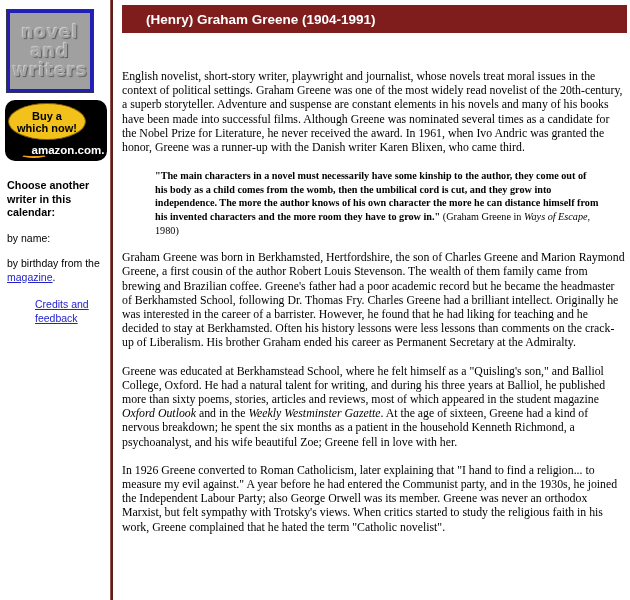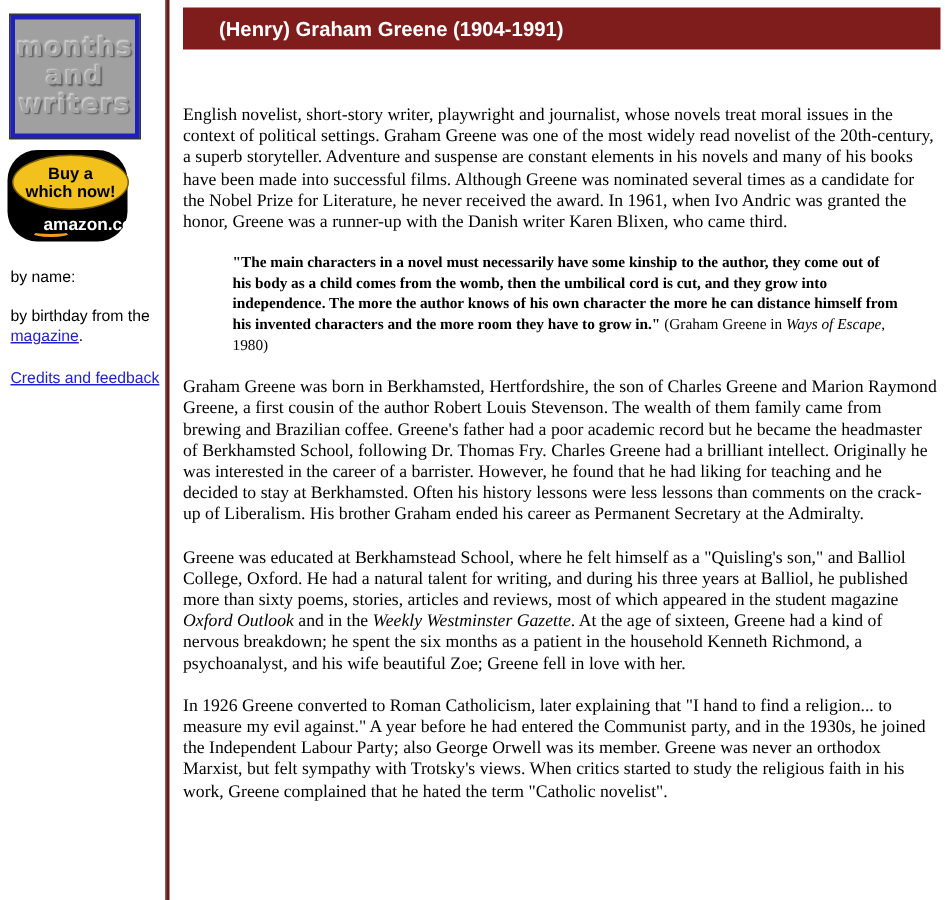--- a/index.html
+++ b/index.html
@@ -26,22 +26,22 @@
     cursor:pointer;
   }
   .logo span {
     font-family:"DejaVu Sans", sans-serif; font-weight:bold;
     font-size:17px; line-height:19px; letter-spacing:1px;
     color:#a4a4a4;
     text-shadow:-1px -1px 1px #cfcfcf, 1px 1px 1px #5d5d5d;
   }
 
   .amazon-badge {
-    position:absolute; left:5px; top:100px; width:80px; height:61px;
-    background:#000; border-radius:20px; cursor:pointer;
+    position:absolute; left:5px; top:100px; width:102px; height:61px;
+    background:#000; border-radius:10px; cursor:pointer;
   }
   .amazon-oval {
     position:absolute; left:3px; top:3px; width:78px; height:37px;
     background:#f2c11c; border-radius:50%;
     border:1px solid #7a5c00;
     display:flex; flex-direction:column; align-items:center; justify-content:center;
   }
   .amazon-oval span {
     color:#000; font-weight:bold; font-size:11px; line-height:12px;
     font-family:"Liberation Sans", sans-serif;
@@ -58,21 +58,21 @@
 
   .nav {
     position:absolute; left:7px; top:179px; width:101px;
     font-size:10.5px; line-height:13.5px; color:#000;
   }
   .nav a { color:#2222cc; text-decoration:underline; cursor:pointer; }
   .nav-heading { font-weight:bold; font-size:10.8px; line-height:13.5px; margin-bottom:12px; }
   .letters div { }
   .letters a { margin-right:2px; }
   .birthday { margin-top:12px; }
-  .credits { margin-top:14px; }
+  .credits { margin-top:14px;margin-left:28px; }
   .ts-block { margin-top:14px; }
   .ts-link { font-weight:bold; }
   .ts-author { font-style:italic; }
 
   
   .main { position:absolute; left:122px; top:5px; width:505px; }
   .title-bar {
     width:505px; height:28px; background:#7f1d1d; color:#fff;
     display:flex; align-items:center; padding-left:24px;
     font-weight:bold; font-size:13.5px; font-family:"Liberation Sans", sans-serif;
@@ -95,35 +95,36 @@
 </head>
 <body>
 
 <div class="page">
 
   <div class="divider"></div>
 
   <div class="sidebar">
 
     <div class="logo">
-        <span>months</span>
+        <span>novel</span>
         <span>and</span>
         <span>writers</span>
       </div>
 
     <div class="amazon-badge">
       <div class="amazon-oval">
         <span>Buy a</span>
         <span>which now!</span>
       </div>
       <div class="amazon-domain">amazon.com.</div>
       <div class="amazon-smile"></div>
     </div>
 
     <div class="nav">
+      <div class="nav-heading">Choose another writer in this calendar:</div>
 
       <div>by name:</div>
 
 
       <div class="birthday"><span>by birthday from the </span><a>magazine</a><span>.</span></div>
 
       <div class="credits"><a>Credits and feedback</a></div>
 
     </div>
   </div>

